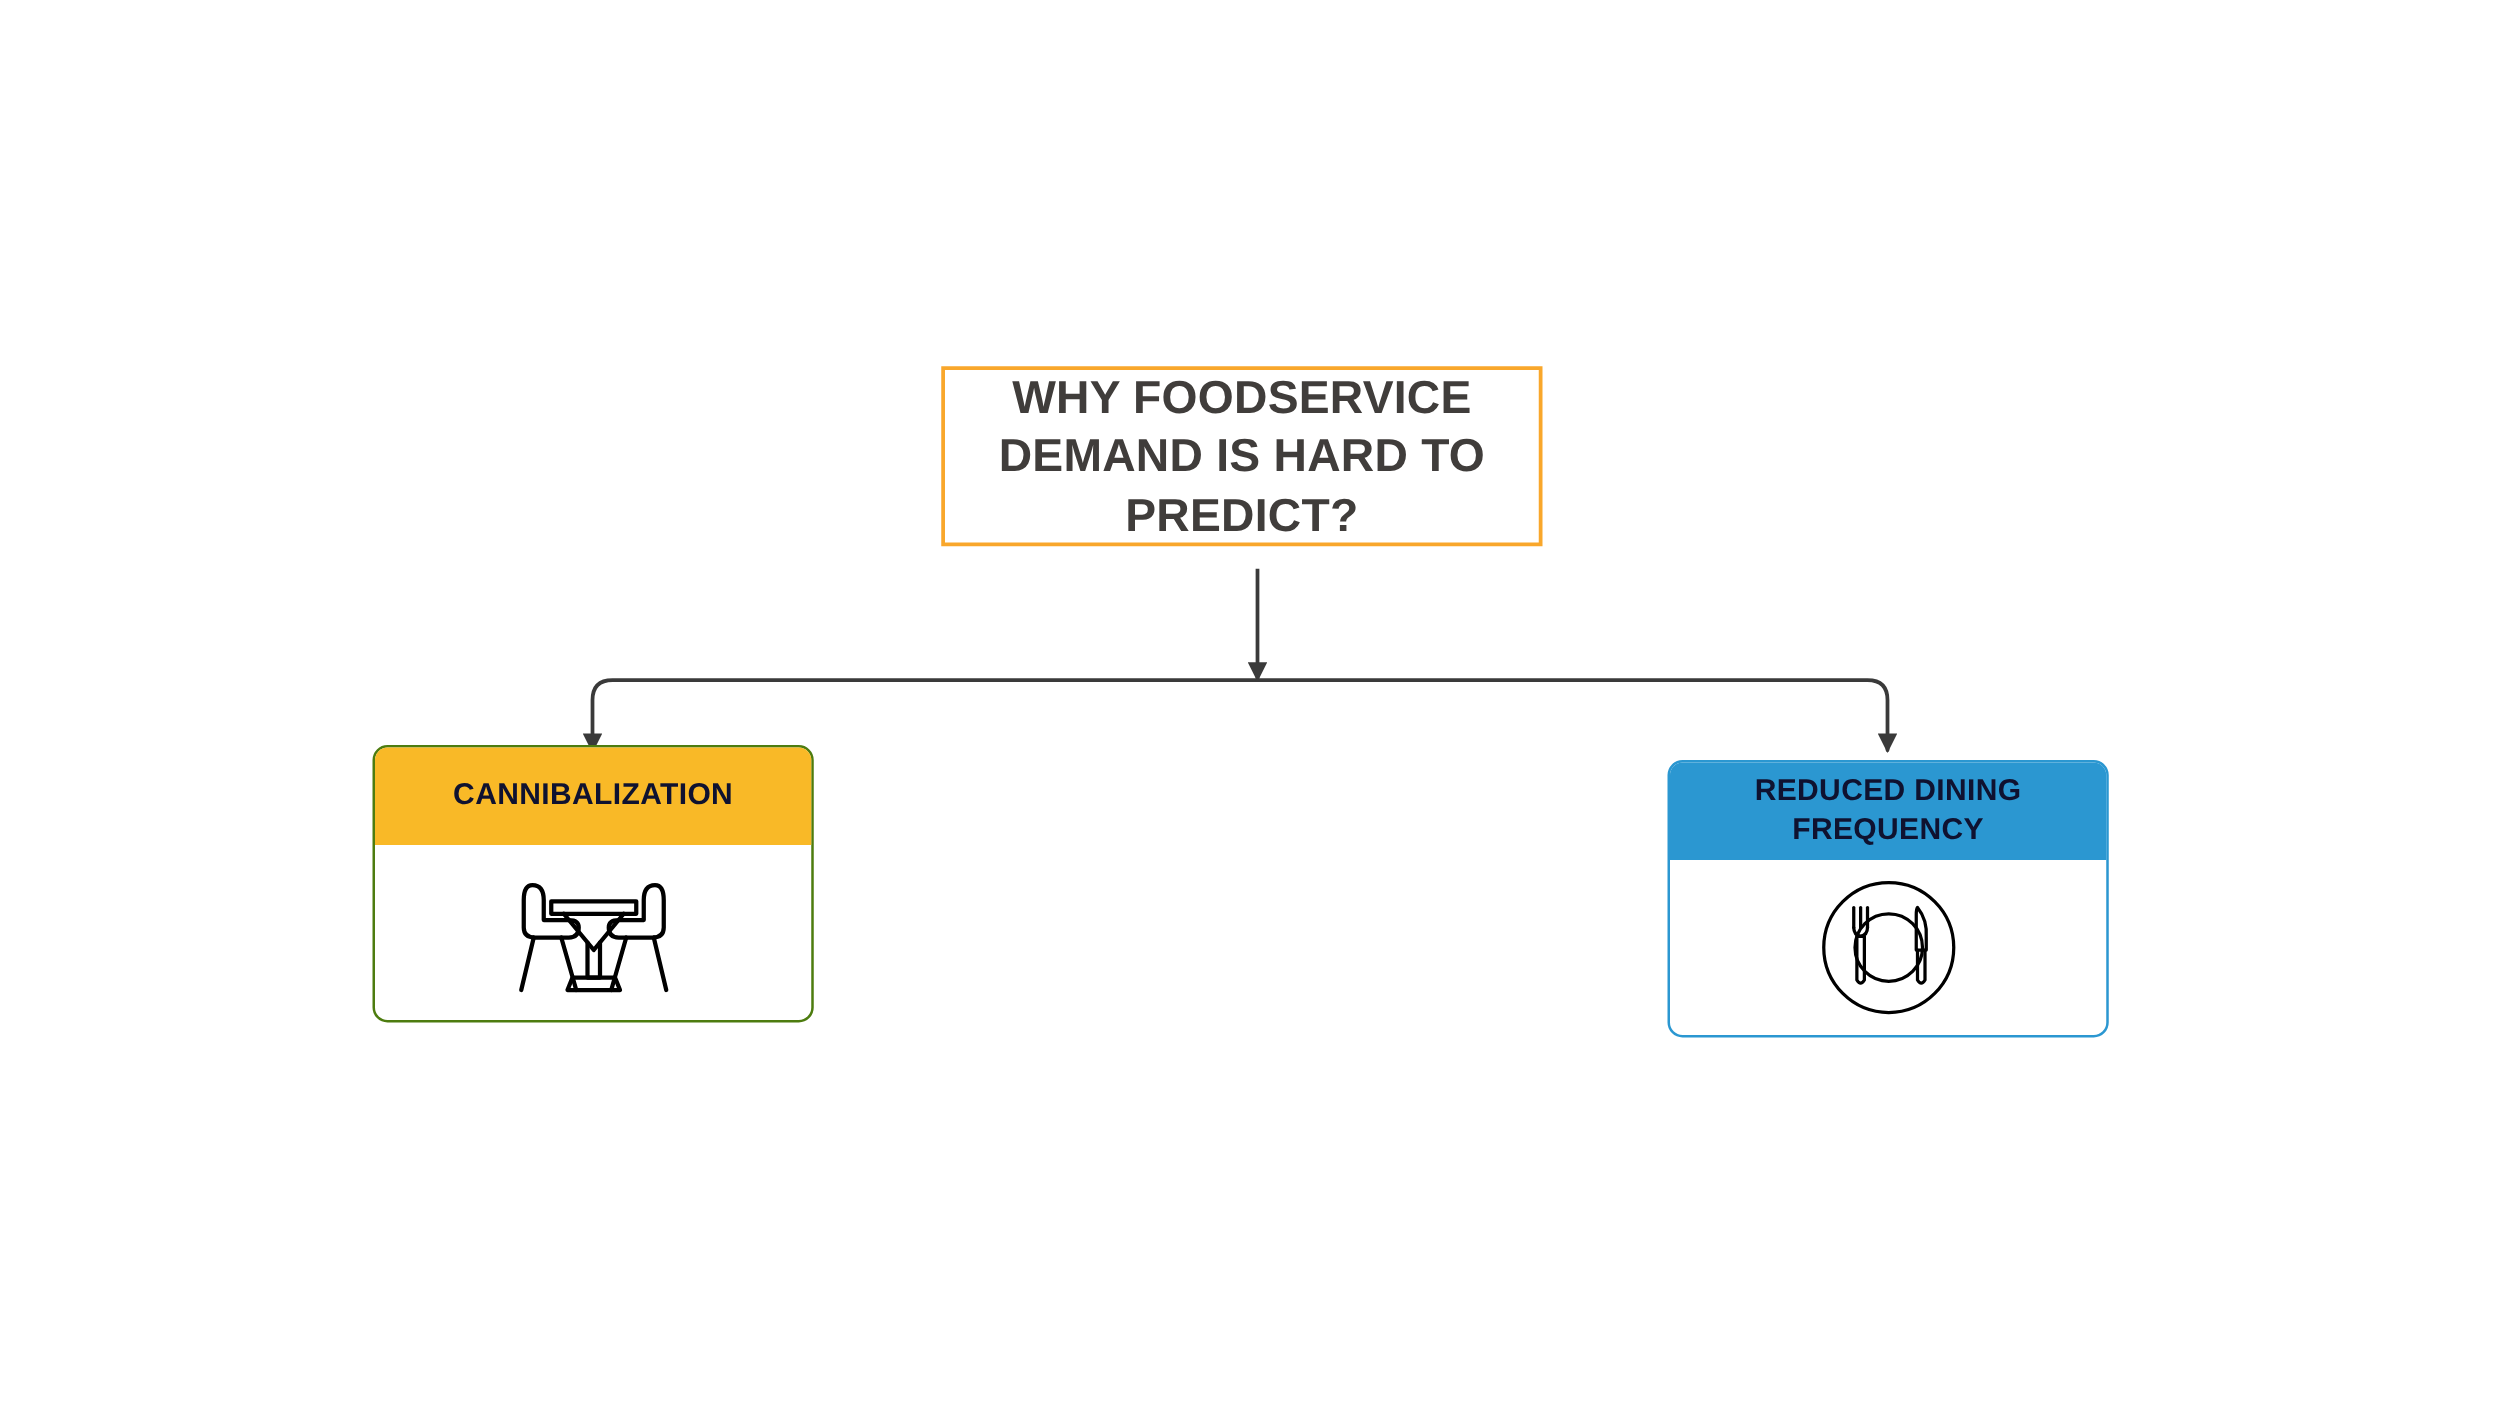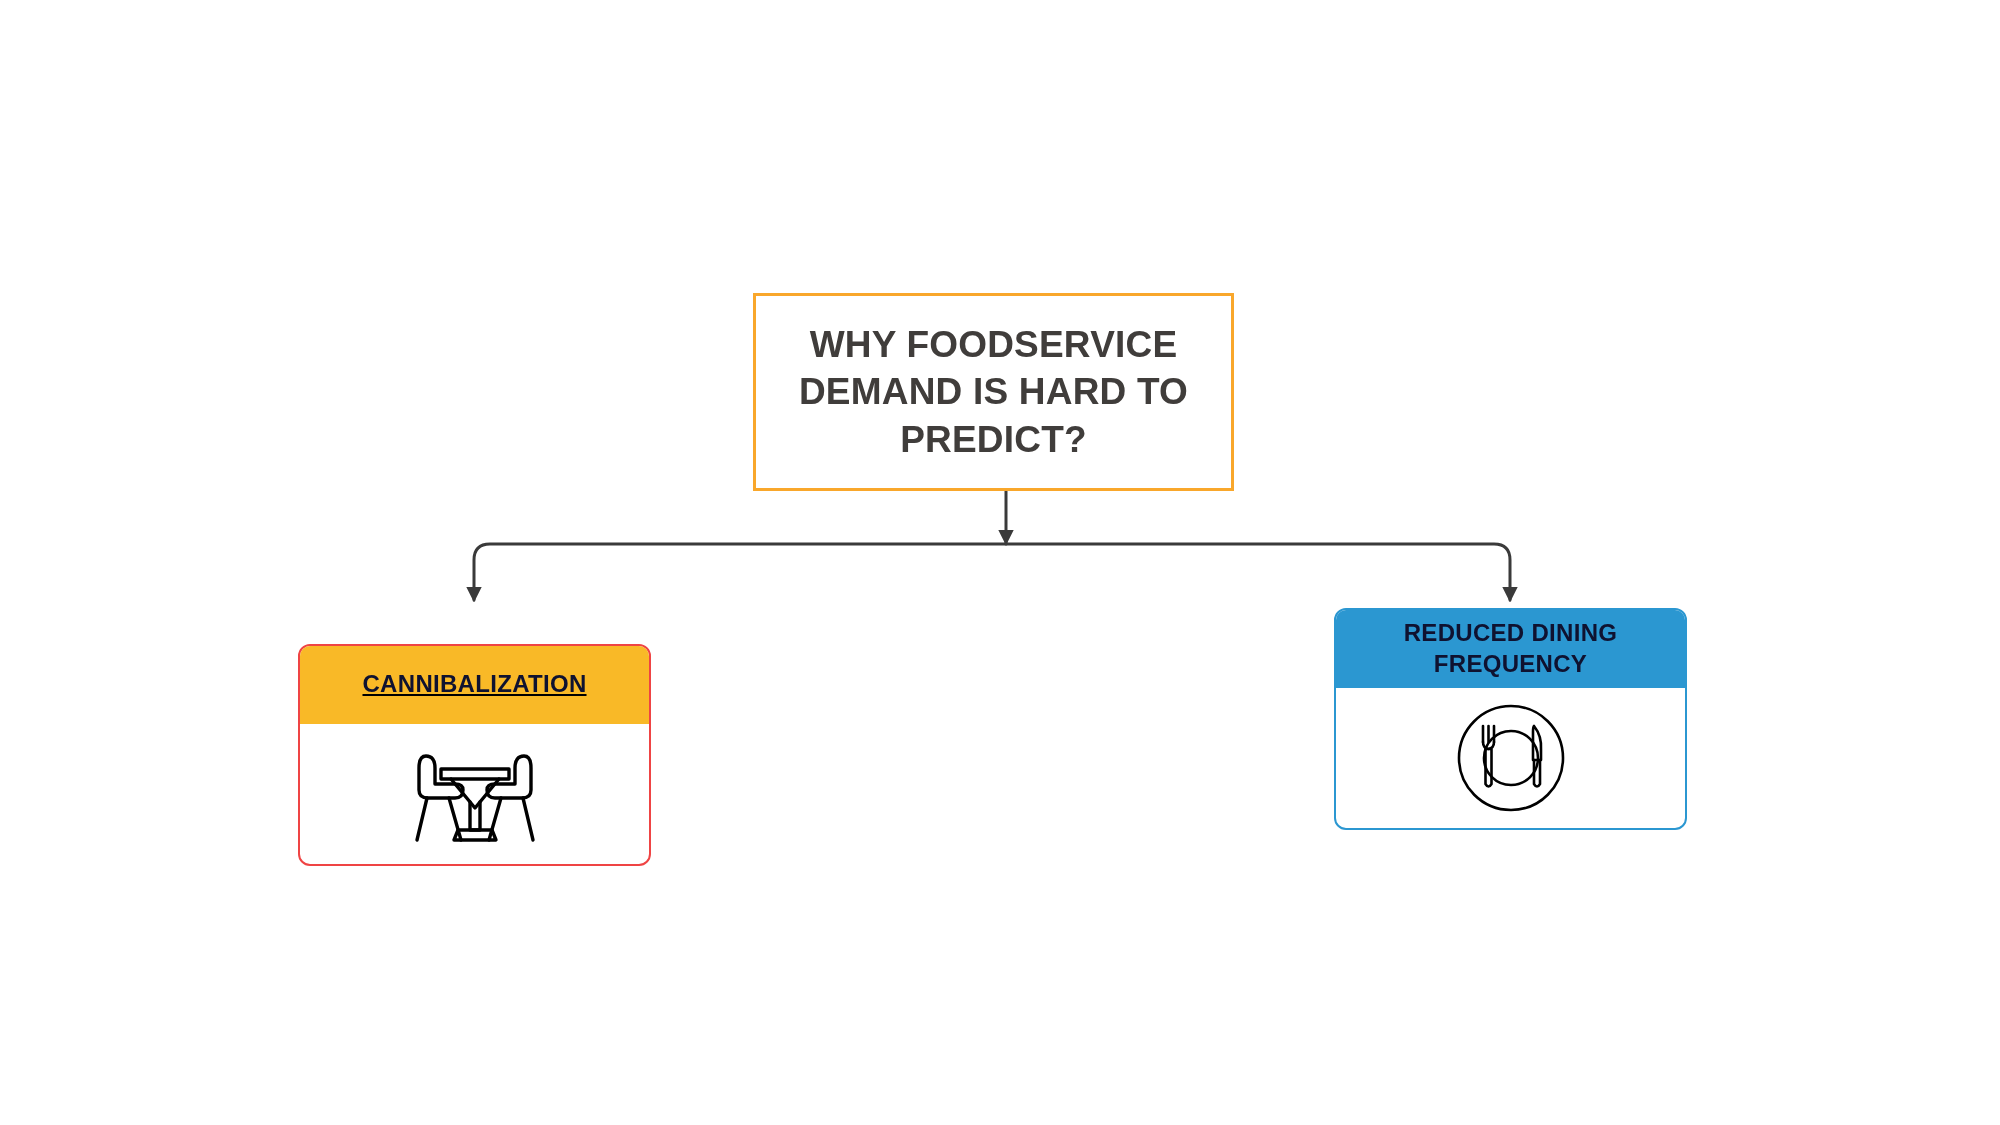--- a/index.html
+++ b/index.html
@@ -32,21 +32,21 @@
     height: 1125px;
     pointer-events: none;
   }
 
   
   .root-node {
     position: absolute;
     left: 753px;
     top: 293px;
     width: 481px;
-    height: 198px;
+    height: 144px;
     box-sizing: border-box;
     border: 3px solid #f9a72b;
     background: #ffffff;
     display: flex;
     align-items: center;
     justify-content: center;
     text-align: center;
   }
   .root-node-label {
     color: #403d3b;
@@ -65,23 +65,22 @@
     width: 353px;
     height: 222px;
     background: #ffffff;
     border-radius: 12px;
     overflow: hidden;
     display: flex;
     flex-direction: column;
   }
   .card.card-left {
     left: 298px;
-    top: 644px;
-    border: 2px solid #ef4444;
-    text-decoration: underline;
+    top: 596px;
+    border: 2px solid #4d7c0f;
   }
   .card.card-right {
     left: 1334px;
     top: 608px;
     border: 2px solid #2b97d1;
   }
 
   .card-header {
     flex: 0 0 auto;
     height: 80px;

